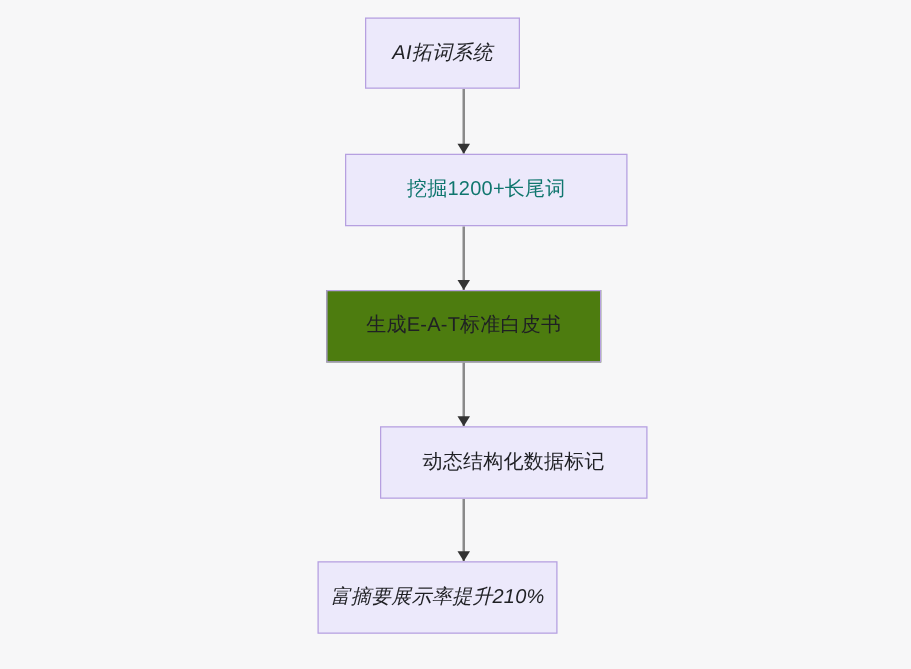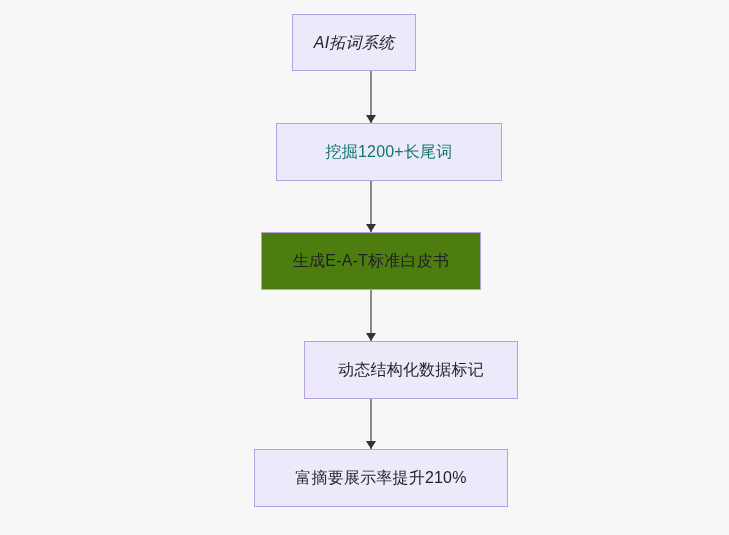--- a/index.html
+++ b/index.html
@@ -89,17 +89,17 @@
   </div>
   <div class="node" style="left: 276px; top: 123px; width: 226px; height: 58px; background: rgb(236, 233, 251); border-color: rgb(182, 160, 224); color: #0f766e;">
     <span class="node-label">挖掘1200+长尾词</span>
   </div>
   <div class="node" style="left: 261px; top: 232px; width: 220px; height: 58px; background: #4d7c0f; border-color: rgb(182, 160, 224); color: rgb(31, 32, 36);">
     <span class="node-label">生成E-A-T标准白皮书</span>
   </div>
   <div class="node" style="left: 264px; top: 341px; width: 214px; height: 58px; background: rgb(236, 233, 251); border-color: rgb(182, 160, 224); color: rgb(31, 32, 36); margin-left: 40px;">
     <span class="node-label">动态结构化数据标记</span>
   </div>
-  <div class="node" style="left: 254px; top: 449px; width: 254px; height: 58px; background: rgb(236, 233, 251); border-color: rgb(182, 160, 224); color: rgb(31, 32, 36);">
+  <div class="node" style="left: 254px; top: 449px; width: 192px; height: 58px; background: rgb(236, 233, 251); border-color: rgb(182, 160, 224); color: rgb(31, 32, 36); font-style: italic;">
     <span class="node-label">富摘要展示率提升210%</span>
   </div>
 
 </div>
 
 </body></html>

